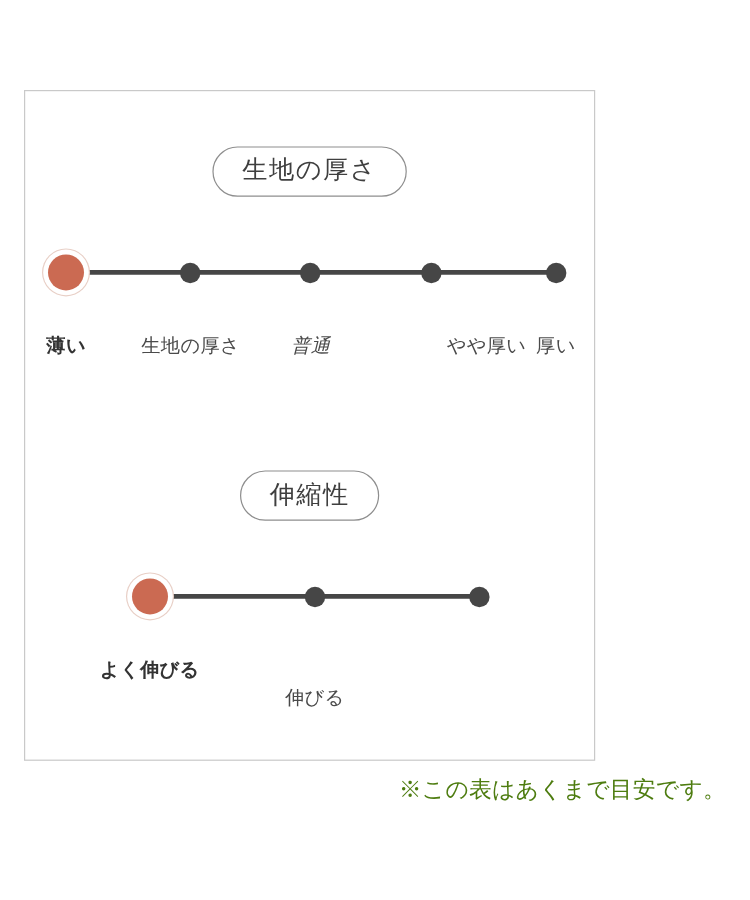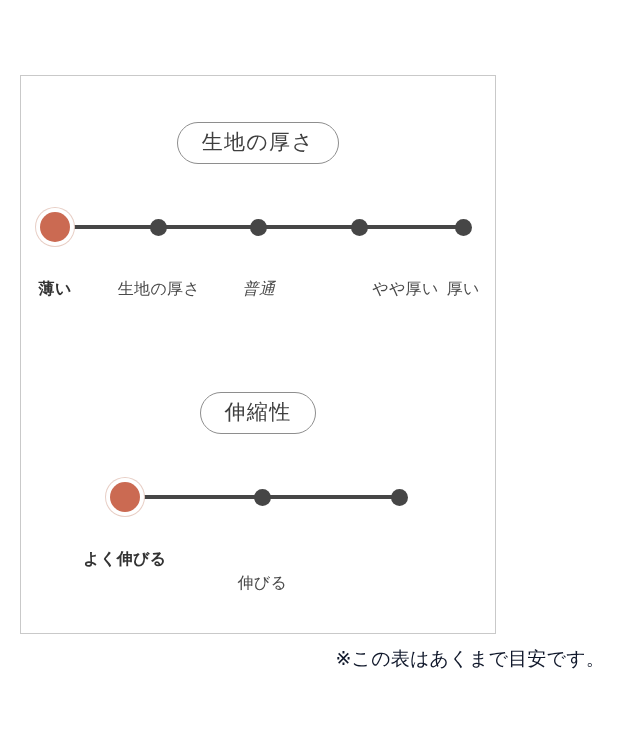--- a/index.html
+++ b/index.html
@@ -112,23 +112,24 @@
     color: #333333;
   }
 
   
   .footnote {
     position: absolute;
     right: 20px;
     top: 645px;
     font-size: 19px;
     line-height: 28px;
-    color: #0f172a;
+    color: #4d7c0f;
     letter-spacing: 0.01em;
     white-space: nowrap;
+    font-family: Liberation Mono, monospace;
   }
 </style>
 </head>
 <body>
 
 <div class="spec-card">
 
   <div class="spec-section thickness">
     <div class="section-badge-row">
       <span class="section-badge">生地の厚さ</span>

